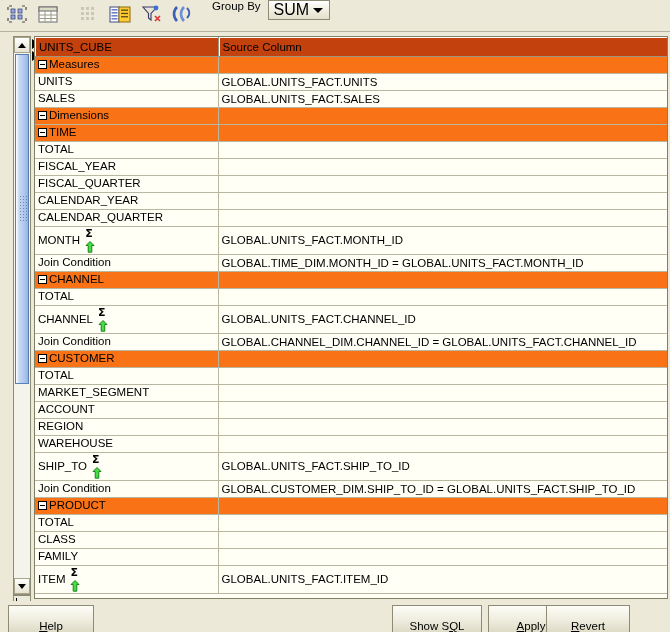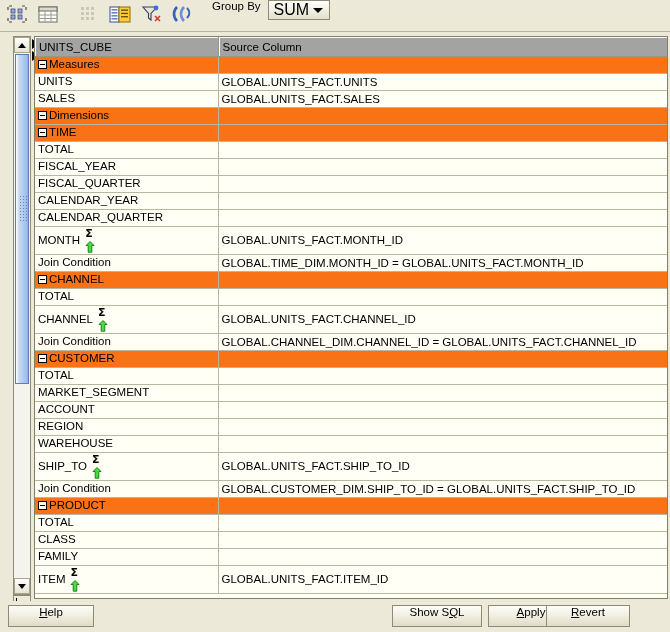--- a/index.html
+++ b/index.html
@@ -142,21 +142,21 @@
   table.grid {
     border-collapse: collapse;
     width: 100%;
     table-layout: fixed;
     font-size: 11.5px;
   }
   table.grid col.c1 { width: 183px; }
   table.grid col.c2 { width: 449px; }
   table.grid th {
     height: 19px;
-    background: #a3a3a3;
+    background: #c2410c;
     border-right: 1px solid #9a9882;
     border-bottom: 1px solid #9a9882;
     text-align: left;
     font-weight: normal;
     font-size: 11.5px;
     padding: 0 0 0 4px;
     color: #000;
     box-shadow: inset 1px 1px 0 #ffffff;
   }
   table.grid td {
@@ -213,27 +213,27 @@
   .aggicon svg { vertical-align: middle; margin-left: 0px; }
 
   
   #bottombar {
     position: absolute; left: 0; top: 601px;
     width: 670px; height: 31px;
     background: #ece9d8;
   }
   .btn {
     position: absolute; top: 4px;
-    height: 22px;
+    height: 28px;
     background: linear-gradient(#fdfdf8 0%, #f0eee0 50%, #dedbc7 100%);
     border: 1px solid #8e8b74;
     box-sizing: border-box;
     font-size: 11.5px;
     color: #000;
-    display: flex; align-items: flex-start; justify-content: center;
+    display: flex; align-items: flex-end; justify-content: center;
     font-family: "Liberation Sans", sans-serif;
   }
   #btn-help   { left: 8px;   width: 86px; }
   #btn-sql    { left: 392px; width: 90px; }
   #btn-apply  { left: 488px; width: 86px; }
   #btn-revert { left: 546px; width: 84px; }
   .mn { text-decoration: underline; }
 
   
   svg { display: block; }

